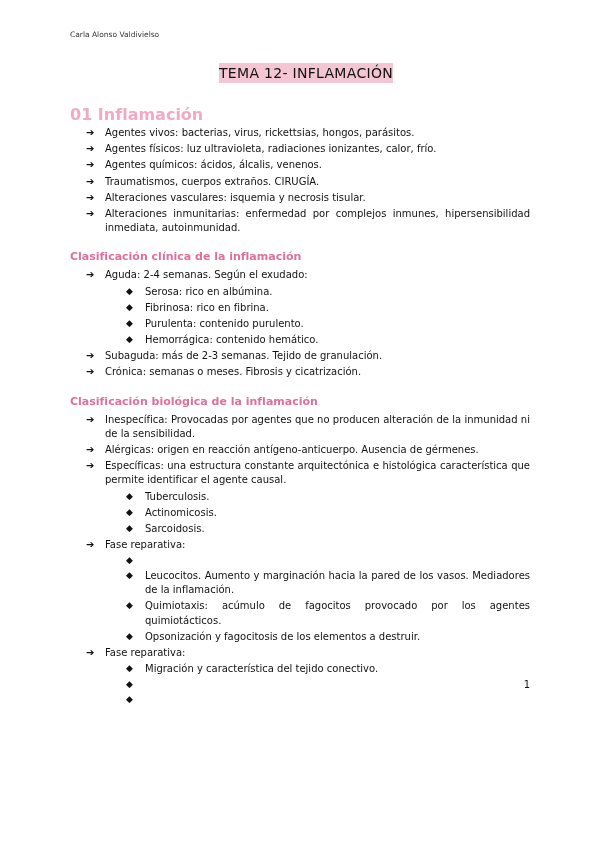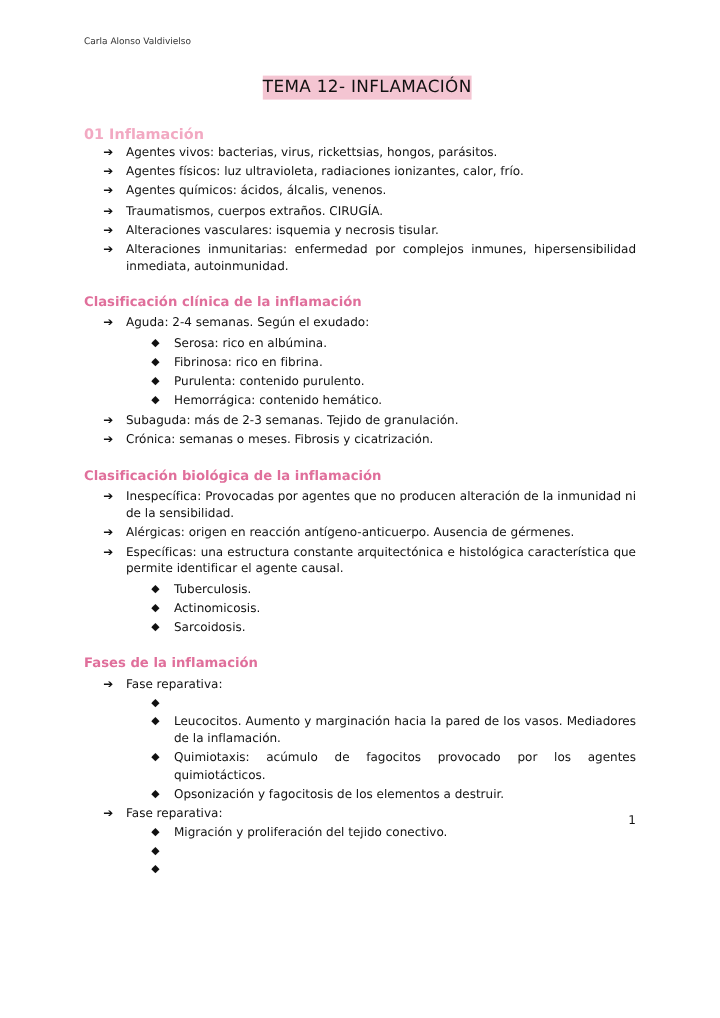--- a/index.html
+++ b/index.html
@@ -10,21 +10,21 @@
     font-family: "DejaVu Sans", "Liberation Sans", sans-serif;
     color: #111111;
   }
   .author { font-size: 7.5px; color: #333333; }
   .doc-title {
     margin: 26px 0 0 0; text-align: center;
     font-size: 14px; font-weight: 400; letter-spacing: 0.3px; color: #111;
   }
   .doc-title .hl { background: var(--title-highlight, #f4c5d2); padding: 2px 0; margin-left: 12px; }
   .chapter {
-    margin: 24px 0 0 0; font-size: 12px; font-weight: 700;
+    margin: 24px 0 0 0; font-size: 16px; font-weight: 700;
     color: var(--chapter-pink, #f2a9c2);
   }
   .sec-heading {
     margin: 15px 0 5px 0; font-size: 11px; font-weight: 700;
     color: var(--heading-pink, #e06f9b);
   }
   .item, .subitem {
     display: flex; font-size: 10px; line-height: 1.42;
     margin: 2px 0; text-align: justify; color: #111;
   }
@@ -115,21 +115,20 @@
         <span class="txt">Tuberculosis.</span>
       </div>
       <div class="subitem">
         <span class="bullet diamond">◆</span>
         <span class="txt">Actinomicosis.</span>
       </div>
       <div class="subitem">
         <span class="bullet diamond">◆</span>
         <span class="txt">Sarcoidosis.</span>
       </div>
-      <div class="sec-heading">Fases de la inflamación</div>
       <div class="item">
         <span class="bullet arrow">➔</span>
         <span class="txt">Fase reparativa:</span>
       </div>
       <div class="subitem">
         <span class="bullet diamond">◆</span>
       </div>
       <div class="subitem">
         <span class="bullet diamond">◆</span>
         <span class="txt">Leucocitos. Aumento y marginación hacia la pared de los vasos. Mediadores de la inflamación.</span>
@@ -141,21 +140,21 @@
       <div class="subitem">
         <span class="bullet diamond">◆</span>
         <span class="txt">Opsonización y fagocitosis de los elementos a destruir.</span>
       </div>
       <div class="item">
         <span class="bullet arrow">➔</span>
         <span class="txt">Fase reparativa:</span>
       </div>
       <div class="subitem">
         <span class="bullet diamond">◆</span>
-        <span class="txt">Migración y proliferación del tejido conectivo.</span>
+        <span class="txt">Migración y característica del tejido conectivo.</span>
       </div>
       <div class="subitem">
         <span class="bullet diamond">◆</span>
       </div>
       <div class="subitem">
         <span class="bullet diamond">◆</span>
       </div>
     </div>
   <div class="page-number">1</div>
 </div>

